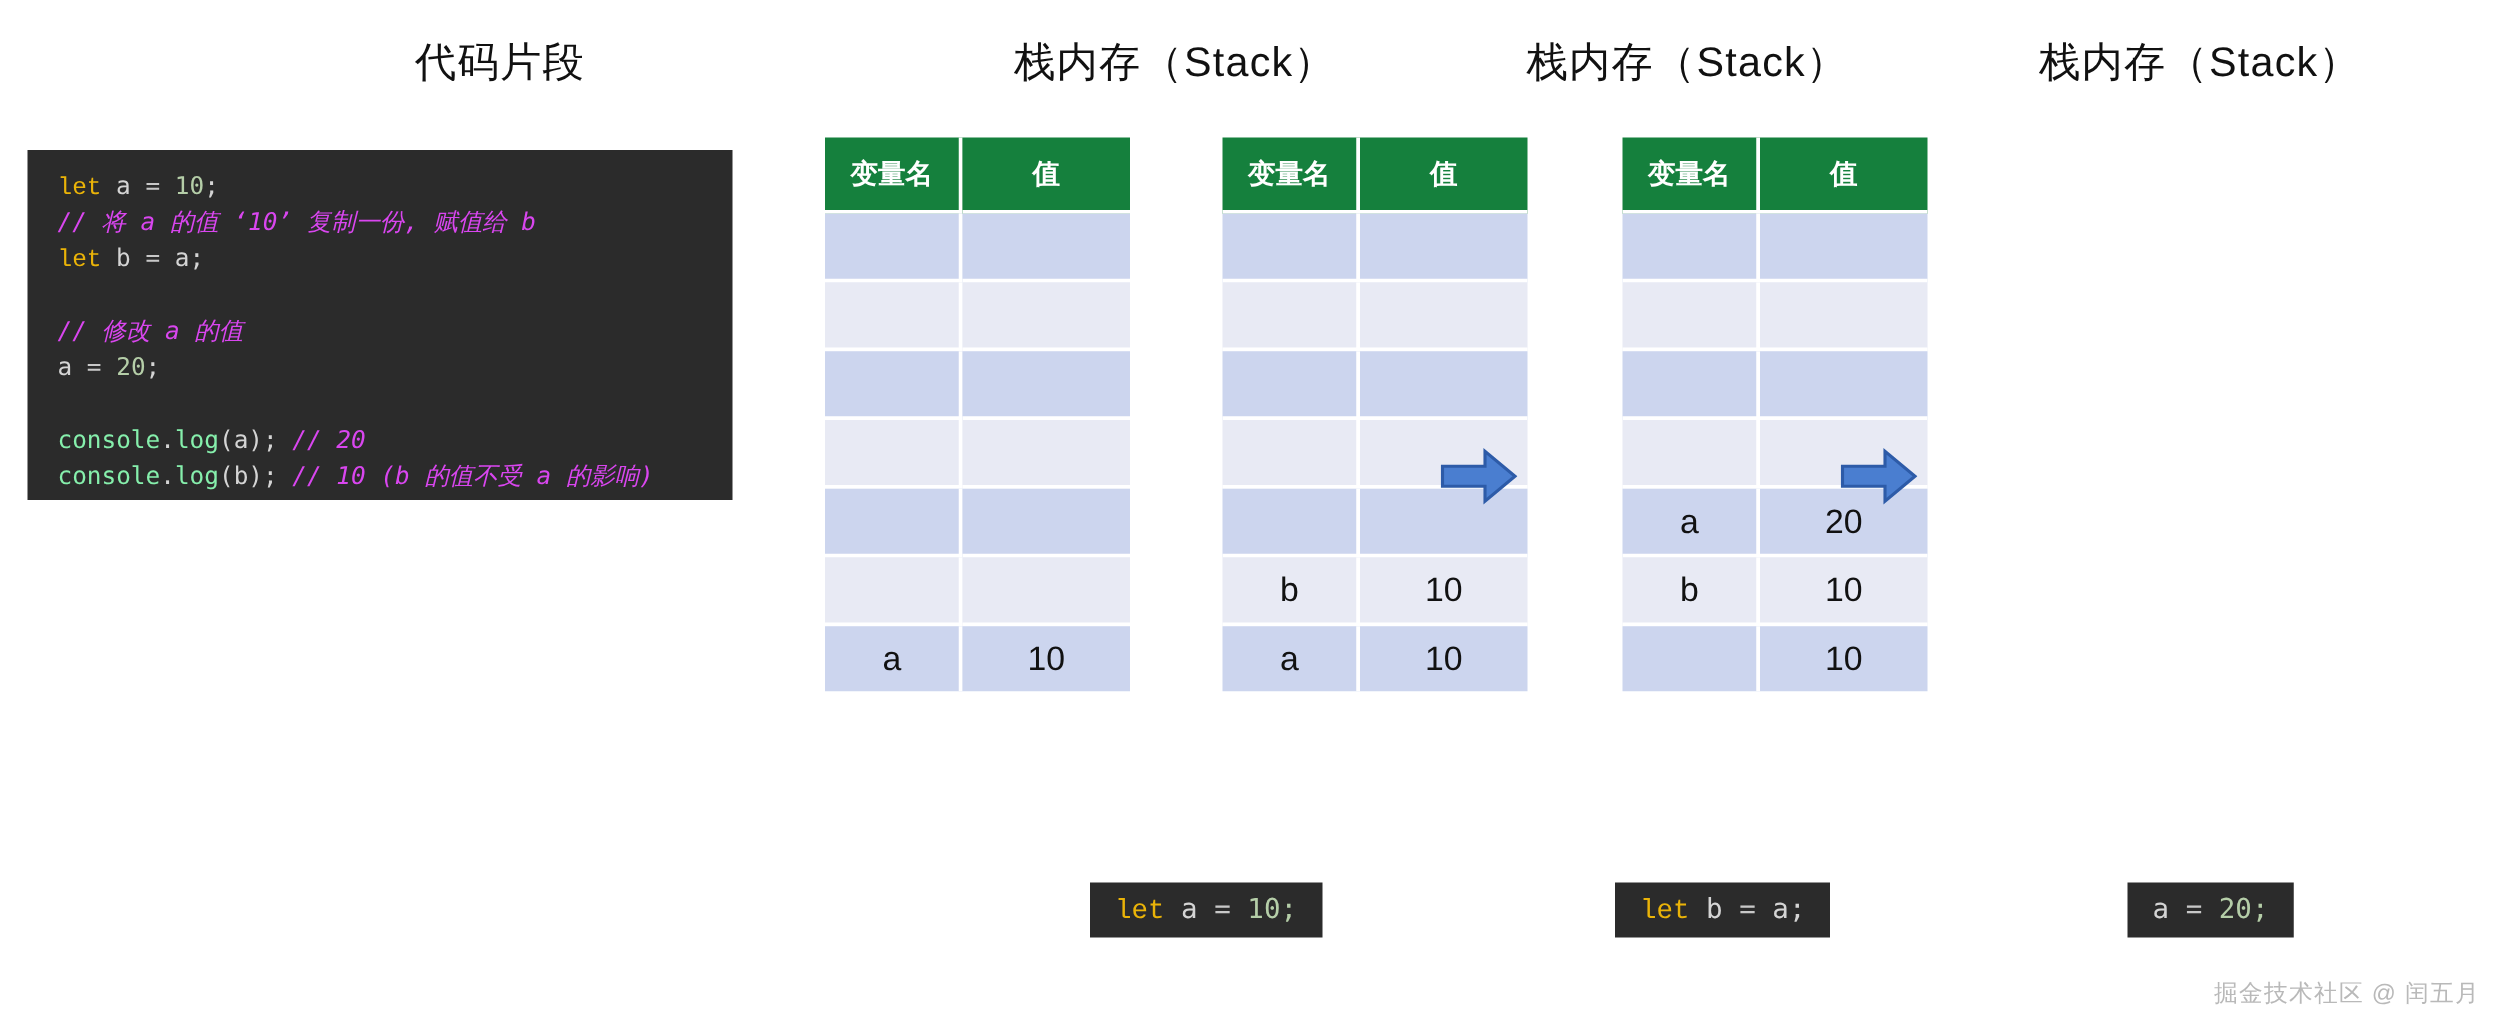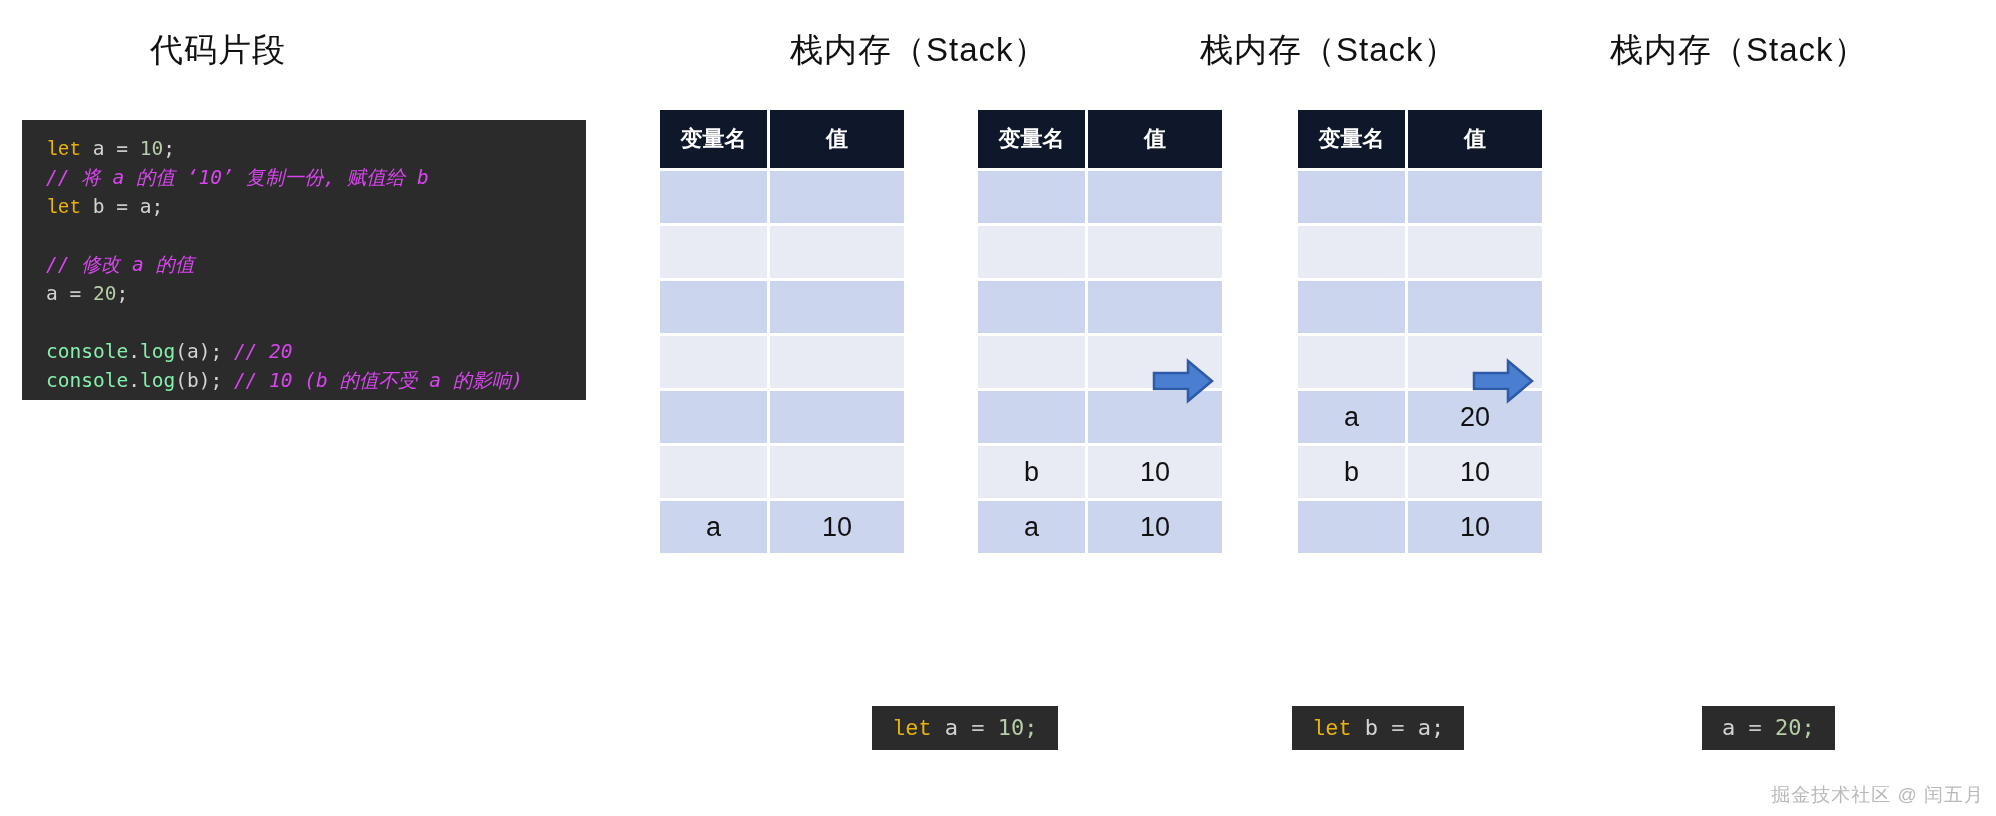--- a/index.html
+++ b/index.html
@@ -17,21 +17,21 @@
   }
 
   
   .section-title {
     position: absolute;
     font-size: 33px;
     font-weight: 400;
     color: #111111;
     letter-spacing: 1px;
     white-space: nowrap;
-    text-align: left;
+    text-align: center;
   }
   #title-code      { left: 150px;  top: 28px; width: 500px; }
   #title-stack-1   { left: 790px;  top: 28px; width: 300px; }
   #title-stack-2   { left: 1200px; top: 28px; width: 300px; }
   #title-stack-3   { left: 1610px; top: 28px; width: 300px; }
 
   
   #code-block {
     position: absolute;
     left: 22px;
@@ -61,21 +61,21 @@
     position: absolute;
     width: 244px;
     border-collapse: separate;
     border-spacing: 0;
   }
   #stack-table-1 { left: 660px;  top: 110px; }
   #stack-table-2 { left: 978px;  top: 110px; }
   #stack-table-3 { left: 1298px; top: 110px; }
 
   .stack-table .th-cell {
-    background: #0f172a;
+    background: #15803d;
     color: #ffffff;
     font-size: 22px;
     font-weight: bold;
     height: 56px;
     text-align: center;
     vertical-align: middle;
     border-right: 3px solid #ffffff;
     border-bottom: 3px solid #ffffff;
   }
   .stack-table .th-cell:last-child { border-right: none; }

